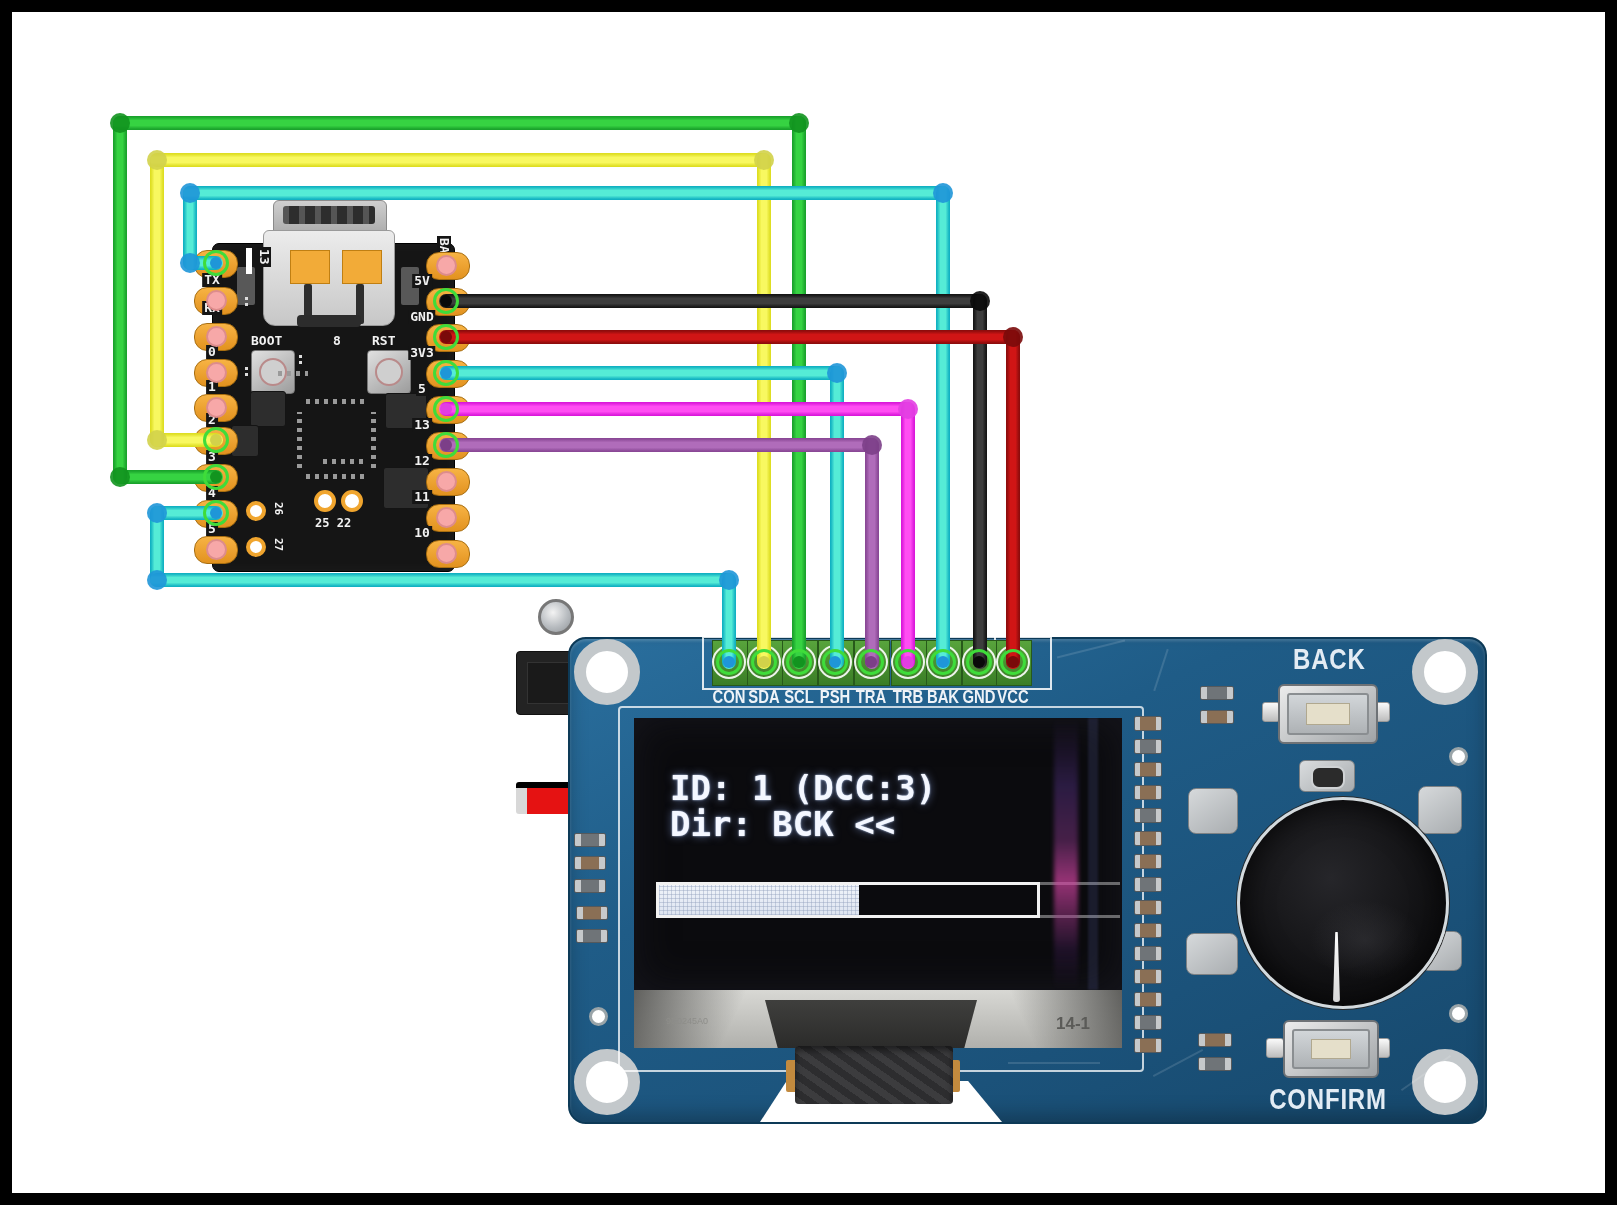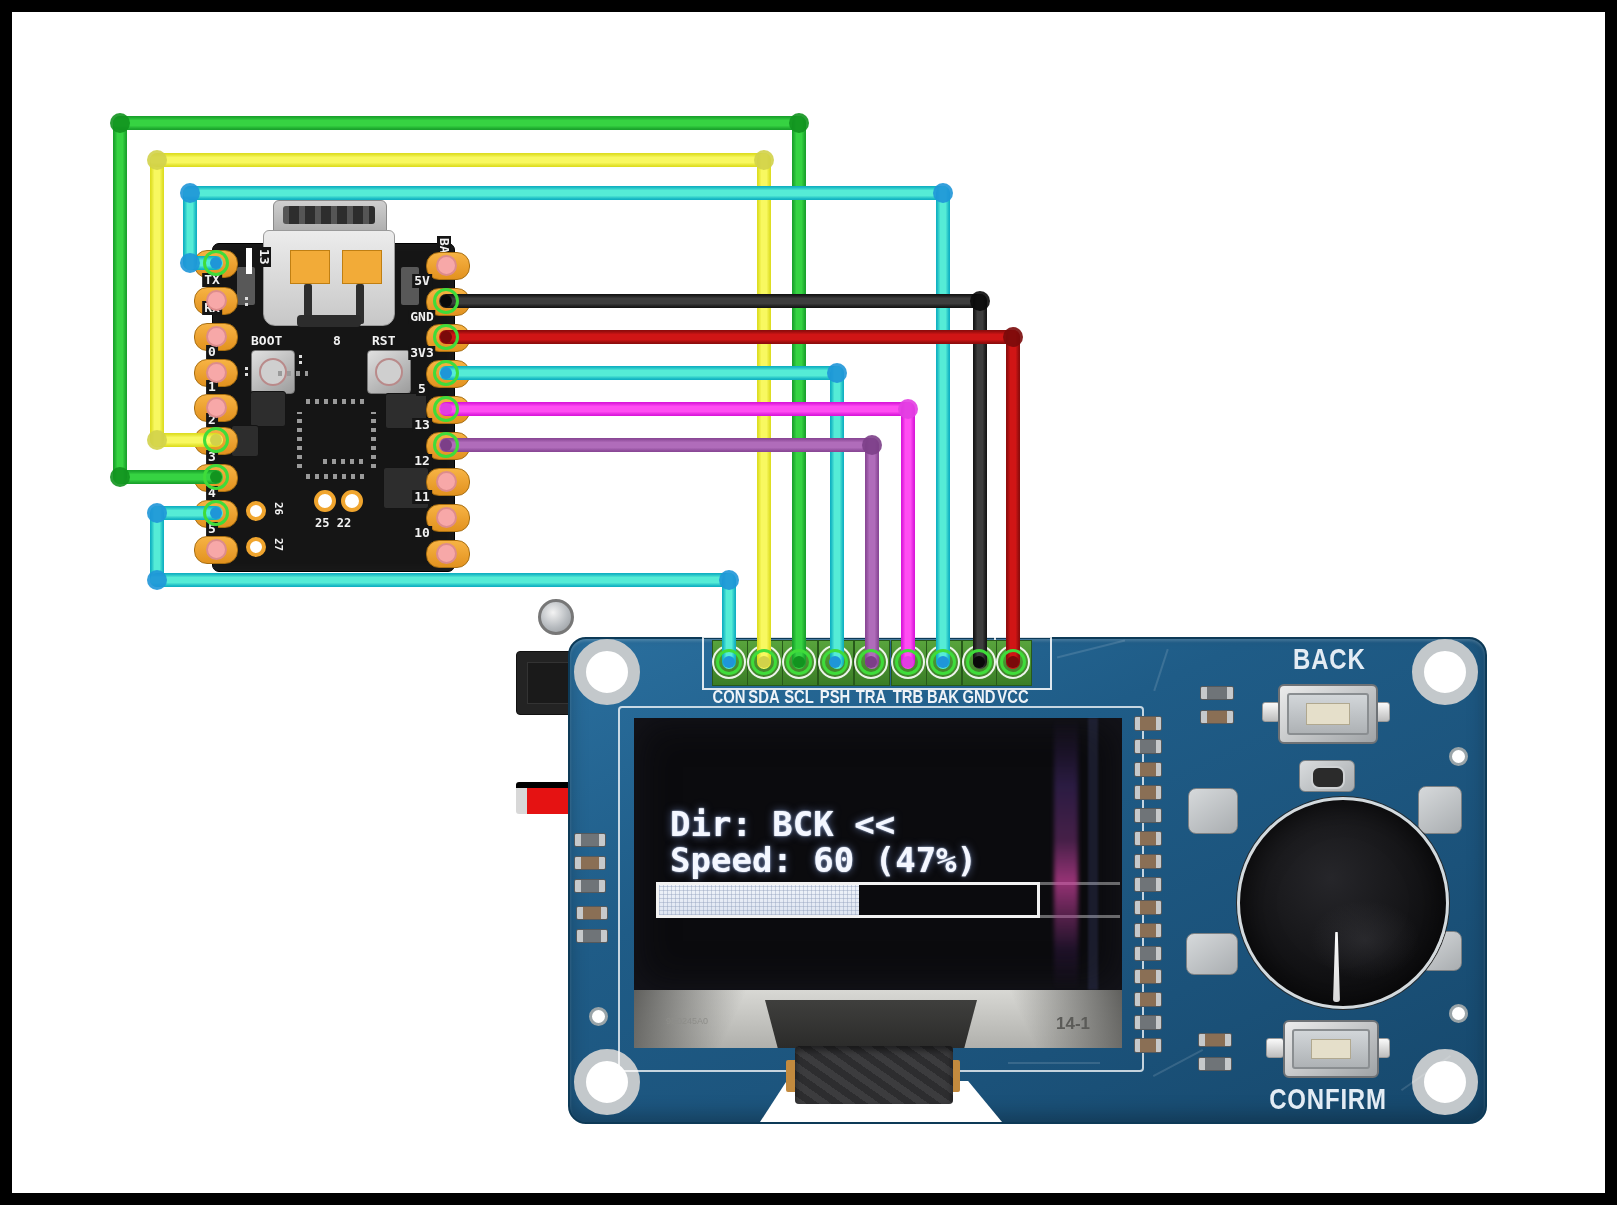--- a/index.html
+++ b/index.html
@@ -187,22 +187,22 @@
   <div class="a via" style="left:1449px;top:1004px;"></div>
 
   <div class="a trace" style="left:1160px;top:648px;width:2px;height:44px;transform:rotate(18deg);"></div>
   <div class="a trace" style="left:1056px;top:648px;width:70px;height:2px;transform:rotate(-14deg);"></div>
   <div class="a trace" style="left:1150px;top:1062px;width:56px;height:2px;transform:rotate(-28deg);"></div>
   <div class="a trace" style="left:1396px;top:1072px;width:60px;height:2px;transform:rotate(-35deg);"></div>
   <div class="a trace" style="left:1008px;top:1062px;width:92px;height:2px;"></div>
 
   <div class="a" id="oled-silk"></div>
   <div class="a" id="oled-glass"></div>
+  <div class="a oledtxt" style="left:670px;top:770px;">ID: 1 (DCC:3)</div>
   <div class="a oledtxt" style="left:670px;top:806px;">Dir: BCK &lt;&lt;</div>
-  <div class="a oledtxt" style="left:670px;top:842px;">Speed: 60 (47%)</div>
   <div class="a" id="oled-bar"></div>
   <div class="a" id="oled-fill"></div>
   <div class="a bar-ext" style="left:1040px;top:882px;width:80px;"></div>
   <div class="a bar-ext" style="left:1040px;top:915px;width:80px;"></div>
   <div class="a" id="streak"></div>
   <div class="a" id="streak2"></div>
   <div class="a" id="oled-strip"></div>
   <div class="a" id="oled-conn"></div>
   <div class="a" id="serial-code" style="left:666px;top:1016px;">9E0245A0</div>
   <div class="a" id="strip-code" style="left:1056px;top:1014px;">14-1</div>

